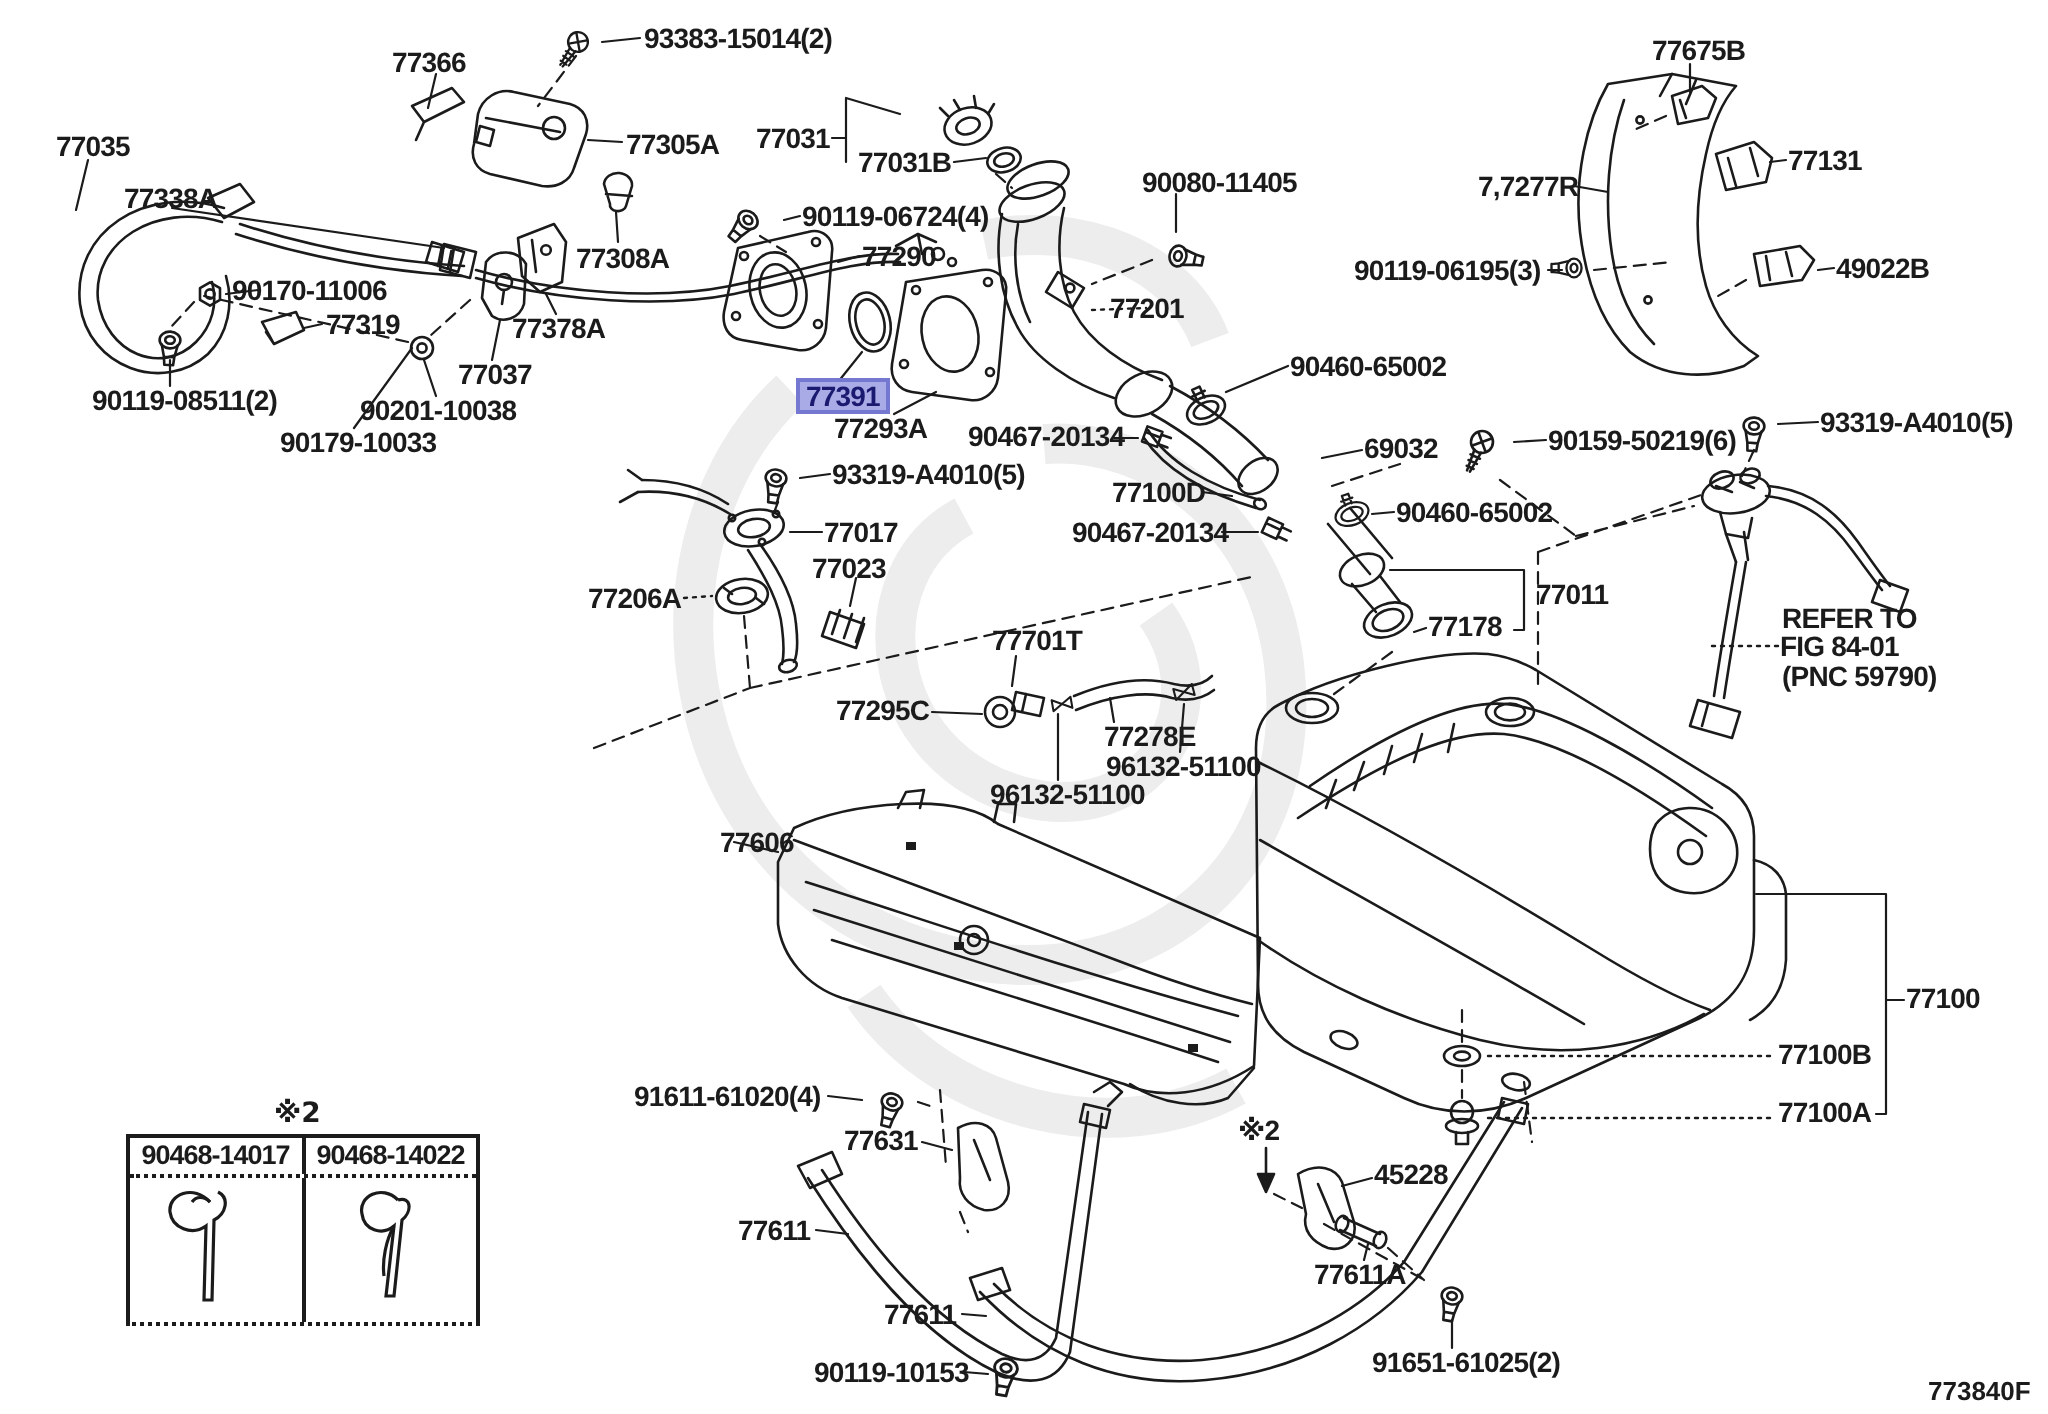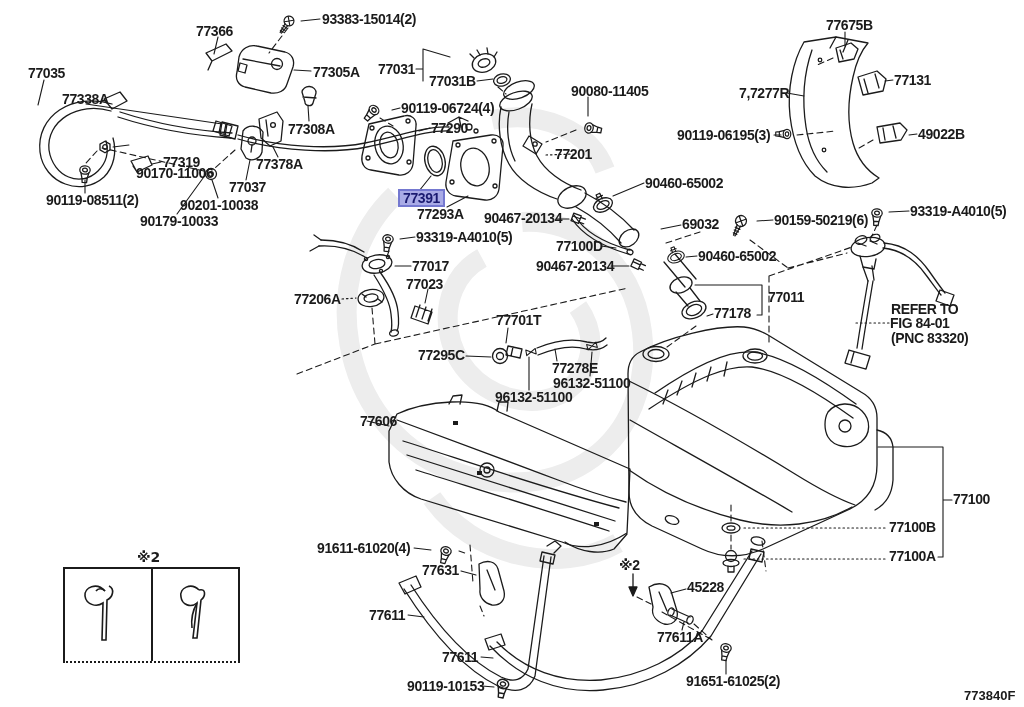--- a/index.html
+++ b/index.html
@@ -373,21 +373,21 @@
       <div class="lbl" style="left: 62px; top: 92px;">77338A</div>
       <div class="lbl" style="left: 313px; top: 65px;">77305A</div>
       <div class="lbl" style="left: 378px; top: 62px;">77031</div>
       <div class="lbl" style="left: 429px; top: 74px;">77031B</div>
       <div class="lbl" style="left: 401px; top: 101px;">90119-06724(4)</div>
       <div class="lbl" style="left: 431px; top: 121px;">77290</div>
       <div class="lbl hl" style="left: 398px; top: 189px;">77391</div>
       <div class="lbl" style="left: 417px; top: 207px;">77293A</div>
       <div class="lbl" style="left: 416px; top: 230px;">93319-A4010(5)</div>
       <div class="lbl" style="left: 288px; top: 122px;">77308A</div>
-      <div class="lbl" style="left: 136px; top: 138px; margin-top: 28px;">90170-11006</div>
+      <div class="lbl" style="left: 116px; top: 138px;">90170-11006</div>
       <div class="lbl" style="left: 163px; top: 155px;">77319</div>
       <div class="lbl" style="left: 256px; top: 157px;">77378A</div>
       <div class="lbl" style="left: 229px; top: 180px;">77037</div>
       <div class="lbl" style="left: 46px; top: 193px;">90119-08511(2)</div>
       <div class="lbl" style="left: 180px; top: 198px;">90201-10038</div>
       <div class="lbl" style="left: 140px; top: 214px;">90179-10033</div>
       <div class="lbl" style="left: 552px; top: 84px; margin-left: 19px;">90080-11405</div>
       <div class="lbl" style="left: 555px; top: 147px;">77201</div>
       <div class="lbl" style="left: 826px; top: 18px;">77675B</div>
       <div class="lbl" style="left: 739px; top: 86px;">7,7277R</div>
@@ -402,21 +402,21 @@
       <div class="lbl" style="left: 556px; top: 239px;">77100D</div>
       <div class="lbl" style="left: 536px; top: 259px;">90467-20134</div>
       <div class="lbl" style="left: 698px; top: 249px;">90460-65002</div>
       <div class="lbl" style="left: 412px; top: 259px;">77017</div>
       <div class="lbl" style="left: 406px; top: 277px;">77023</div>
       <div class="lbl" style="left: 294px; top: 292px;">77206A</div>
       <div class="lbl" style="left: 768px; top: 290px;">77011</div>
       <div class="lbl" style="left: 714px; top: 306px;">77178</div>
       <div class="lbl" style="left: 891px; top: 302px;">REFER TO</div>
       <div class="lbl" style="left: 890px; top: 316px;">FIG 84-01</div>
-      <div class="lbl" style="left: 891px; top: 331px;">(PNC 83320)</div>
+      <div class="lbl" style="left: 891px; top: 331px;">(PNC 59790)</div>
       <div class="lbl" style="left: 496px; top: 313px;">77701T</div>
       <div class="lbl" style="left: 418px; top: 348px;">77295C</div>
       <div class="lbl" style="left: 536px; top: 361px; margin-left: 16px;">77278E</div>
       <div class="lbl" style="left: 553px; top: 376px;">96132-51100</div>
       <div class="lbl" style="left: 495px; top: 390px;">96132-51100</div>
       <div class="lbl" style="left: 328px; top: 414px; margin-left: 32px;">77606</div>
       <div class="lbl" style="left: 953px; top: 492px;">77100</div>
       <div class="lbl" style="left: 889px; top: 520px;">77100B</div>
       <div class="lbl" style="left: 889px; top: 549px;">77100A</div>
       <div class="lbl" style="left: 317px; top: 541px;">91611-61020(4)</div>
@@ -425,20 +425,24 @@
       <div class="lbl" style="left: 442px; top: 650px;">77611</div>
       <div class="lbl" style="left: 407px; top: 679px;">90119-10153</div>
       <div class="lbl" style="left: 619px; top: 558px;">※2</div>
       <div class="lbl" style="left: 687px; top: 580px;">45228</div>
       <div class="lbl" style="left: 657px; top: 630px;">77611A</div>
       <div class="lbl" style="left: 686px; top: 674px;">91651-61025(2)</div>
     </div>
 
 <div class="nt-marker">※2</div>
 <div class="note-table">
+  <div class="nt-head">
+    <div class="cell first">90468-14017</div>
+    <div class="cell">90468-14022</div>
+  </div>
   <div class="nt-body">
     <div class="cell first">
       <svg width="86" height="70" viewBox="0 0 86 70" stroke="#1b1b1b" fill="none" stroke-width="1.6">
         <path d="M40,11 C32,2 19,7 20,16 C21,24 31,28 38,23 L37,60 L41,60 L42,20 C48,17 50,9 44,6"></path>
         <path d="M40,11 C37,8 33,8 31,11"></path>
       </svg>
     </div>
     <div class="cell">
       <svg width="86" height="70" viewBox="0 0 86 70" stroke="#1b1b1b" fill="none" stroke-width="1.6">
         <path d="M46,10 C38,2 26,8 28,17 C29,25 38,28 44,23 L40,58 L44,58 L48,20 C53,16 53,8 46,10"></path>

